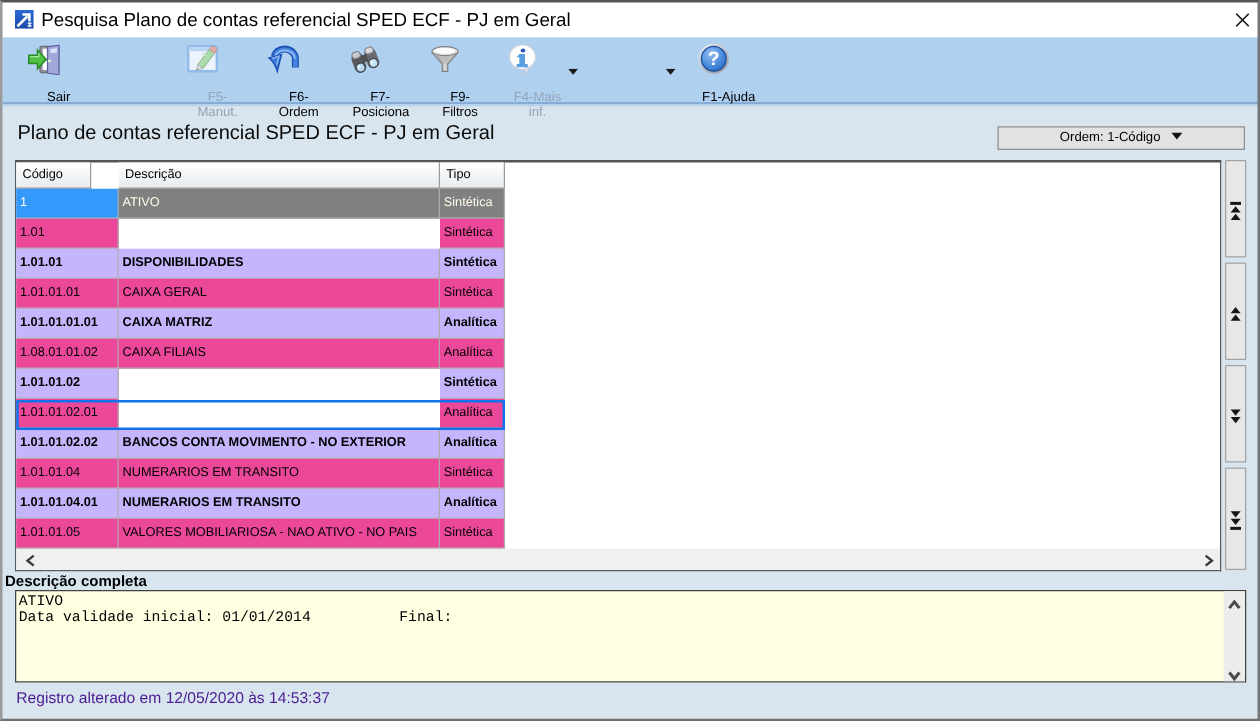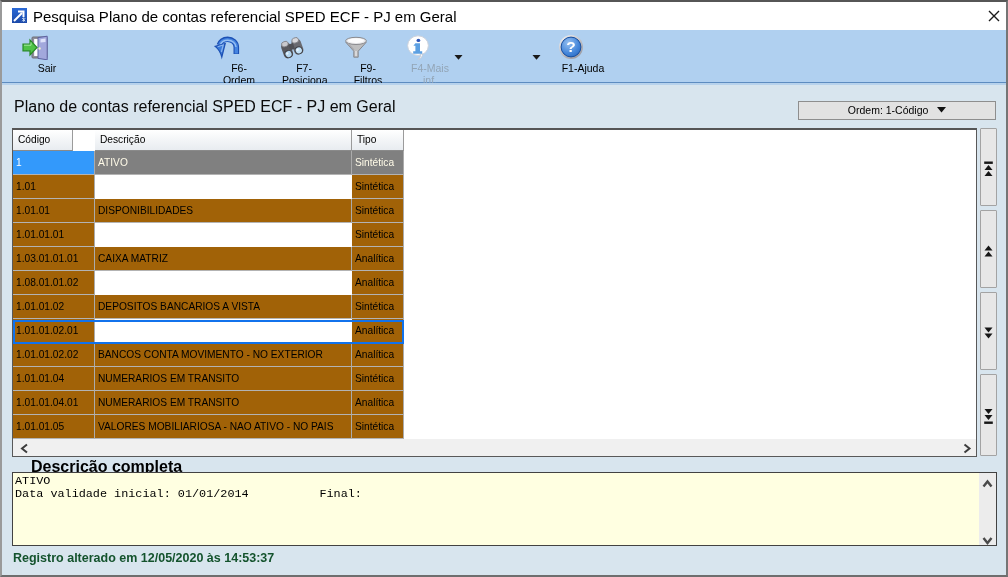--- a/index.html
+++ b/index.html
@@ -12,21 +12,21 @@
     border-top:2px solid #565656; border-left:2px solid #9a9a9a;
     border-right:2px solid #757575; border-bottom:2px solid #6e6e6e;
     pointer-events:none; }
   #titlebar { position:absolute; left:2px; top:1px; width:1005px; height:29px;
     background:#ffffff; }
   #title { position:absolute; left:31px; top:8px; font-size:15px; line-height:15px; color:#000; }
   #closex { position:absolute; left:976px; top:3px; width:26px; height:24px; }
   #toolbar { position:absolute; left:2px; top:30px; width:1005px; height:53px;
     background:#b0d0f0; border-bottom:1px solid #5d8cc0; }
   .tbtn { position:absolute; top:4px; text-align:center; }
-  .tbtn .lbl { display:block; margin-top:2px; font-size:10.5px; color:#000;padding-left:24px; }
+  .tbtn .lbl { display:block; margin-top:12px; font-size:10.5px; color:#000;padding-left:24px; }
   .tbtn.dis .lbl { color:#93a5b6; }
   .ticon { display:block; margin:0 auto; width:26px; height:26px; }
   .drop { position:absolute; top:25px; width:9px; height:5px; }
   
   #header-text { position:absolute; left:14px; top:99px; font-size:16px; line-height:16px; color:#0a0a0a; }
   #ordem { position:absolute; left:798px; top:101px; width:198px; height:19px;
     background:#e2e2e2; border:1px solid #8e8e8e; font-size:10.5px; color:#000;
     text-align:center; line-height:17px; }
   
   #grid { position:absolute; left:12px; top:128px; width:965px; height:329px;
@@ -35,42 +35,42 @@
     background:linear-gradient(180deg,#ffffff 0%,#f4f6f8 45%,#e8ecf0 100%);
     border-right:1px solid #9b9b9b; border-bottom:1px solid #8a8a8a;
     padding:0 0 0 5px; line-height:19px; }
   .row { position:absolute; left:0px; width:391px; height:24px; }
   .cell { position:absolute; top:0; height:24px; font-size:10.2px; color:#000;
     padding:0 0 0 3px; line-height:23px; white-space:nowrap; overflow:hidden;
     border-right:1px solid #ababab; border-bottom:1px solid #b3b3b3; }
   .c0 { left:0; width:82px; }
   .c1 { left:82px; width:257px; }
   .c2 { left:339px; width:52px; }
-  .yellow .cell { background:#a16207; }
-  .white .cell { background:#a16207; }
+  .yellow .cell { background:#c4b5fd;font-weight:bold; }
+  .white .cell { background:#ec4899; }
   .sel .c0 { background:#3399fb; color:#fff; }
   .sel .c1, .sel .c2 { background:#808080; color:#fffbe8; }
   #focusrow { position:absolute; left:0px; top:190px; width:391px; height:24px;
     border:2px solid #1172ec; pointer-events:none; }
   #hscroll { position:absolute; left:0px; top:309px; width:963px; height:17px;
     background:#f0f0f0; }
   
   .nav { position:absolute; left:980px; width:17px; background:#e7e7e7;
     border:1px solid #a3a3a3; border-radius:1px; }
   
-  #desc-label { position:absolute; left:31px; top:458px; font-size:16px;
+  #desc-label { position:absolute; left:4px; top:458px; font-size:12px;
     font-weight:bold; color:#000; }
   #descbox { position:absolute; left:12px; top:472px; width:985px; height:74px;
     background:#ffffe1; border:1px solid #424242; }
   #descbox pre { font-family:"Liberation Mono", monospace; font-size:11.8px;
     line-height:13px; color:#000; padding:2px 0 0 2px; }
   #vscroll { position:absolute; right:0px; top:0px; width:17px; height:72px;
     background:#ececec; }
   #status { position:absolute; left:13px; top:551px; font-size:12.5px;
-    font-weight:bold; color:#14532d; }
+    font-weight:normal; color:#4c1d95; }
 </style>
 </head>
 <body>
 <div id="titlebar">
   <svg class="abs" style="left:10px;top:6.5px" width="15" height="15" viewBox="0 0 15 15">
     <defs>
         <linearGradient id="wi" x1="0" y1="0" x2="0" y2="1">
       <stop offset="0" stop-color="#2a69d6"></stop>
           <stop offset="1" stop-color="#1b49a8"></stop>
     </linearGradient>
@@ -93,20 +93,32 @@
    <rect x="12" y="5" width="11" height="17" fill="#d8dce8"></rect>
    <rect x="12.5" y="5" width="4" height="17" fill="#ffffff"></rect>
    <path d="M16,3.6 L25.2,2.2 L25.2,25.8 L16,24.4 Z" fill="#a2a8dc" stroke="#5d62a0"></path>
    <path d="M18.5,5.2 L23.5,4.6 L23.5,8 L18.5,8.4 Z" fill="#dfe3fa"></path>
    <circle cx="17.6" cy="14.5" r="1.2" fill="#efefc8"></circle>
    <path d="M1,10.2 h7 v-4.2 l7,7.5 -7,7.5 v-4.2 h-7 z" fill="#4fc246" stroke="#288a26" stroke-width="1.2"></path>
    <path d="M2,11.2 h7 v-2.8" fill="none" stroke="#a5e89e" stroke-width="1"></path>
  </svg>
       <span class="lbl">Sair</span>
     </div>
+    <div class="tbtn dis" style="left: 126px; width: 68px;">
+      <svg class="ticon" viewBox="0 0 26 26" opacity="0.85">
+   <rect x="1.5" y="3" width="23" height="20" rx="1.5" fill="#f7f8fd" stroke="#8cb8e8" stroke-width="2"></rect>
+   <rect x="3" y="4.5" width="20" height="2.4" fill="#b8d6f2"></rect>
+   <path d="M9.2,17.6 L18.6,5.4 L22.8,8.6 L13.4,20.8 Z" fill="#aadba0" stroke="#84b87c" stroke-width=".8"></path>
+   <path d="M13.2,8.5 L16,10.7" stroke="#c8eac0" stroke-width="1.4"></path>
+   <path d="M18.6,5.4 L20,3.6 C20.6,2.8 21.8,2.7 22.6,3.3 L23.6,4.1 C24.4,4.7 24.5,5.9 23.9,6.7 L22.8,8.6 Z" fill="#f0a8a0" stroke="#cc8880" stroke-width=".8"></path>
+   <path d="M9.2,17.6 L13.4,20.8 L8.1,22.2 Z" fill="#e8e4da" stroke="#b0aca0" stroke-width=".7"></path>
+   <path d="M9.2,20.9 L8.1,22.2 L9.9,21.8 Z" fill="#68686a"></path>
+ </svg>
+      <span class="lbl">F5-Manut.</span>
+    </div>
     <div class="tbtn" style="left: 191px; width: 68px;">
       <svg class="ticon" viewBox="0 0 26 26">
    <path d="M22.3,20 L22.3,13.2 C22.3,8.6 18.4,5.2 13.6,5.2 C9.4,5.2 6.2,7.8 5.4,11" fill="none" stroke="#1c50b4" stroke-width="5.6"></path>
    <path d="M22.3,19.6 L22.3,13.2 C22.3,8.9 18.6,5.6 13.6,5.6 C9.6,5.6 6.6,8 5.8,10.8" fill="none" stroke="#4584e0" stroke-width="3.4"></path>
    <path d="M22,13 C21.8,9.2 18.4,6.3 13.8,6.3 C10,6.3 7.2,8.4 6.4,10.6" fill="none" stroke="#96bff2" stroke-width="1.4"></path>
    <path d="M1.2,12.4 L11.2,9.6 L7.8,23 C6.7,18.9 4.6,15.1 1.2,12.4 Z" fill="#3a7ad8" stroke="#1c50b4" stroke-width="1.2"></path>
    <path d="M3.6,12.8 L9.2,11 L7.4,18" fill="none" stroke="#8ab4ee" stroke-width="1.2"></path>
  </svg>
       <span class="lbl">F6-Ordem</span>
     </div>
@@ -196,34 +208,35 @@
    <span class="cell c0">1.01</span>
         <span class="cell c2">Sintética</span>
       </div>
       <div class="row yellow" style="top:69px">
    <span class="cell c0">1.01.01</span>
         <span class="cell c1">DISPONIBILIDADES</span>
         <span class="cell c2">Sintética</span>
       </div>
       <div class="row white" style="top:93px">
    <span class="cell c0">1.01.01.01</span>
+        <span class="cell c1">CAIXA GERAL</span>
         <span class="cell c2">Sintética</span>
       </div>
       <div class="row yellow" style="top:117px">
-   <span class="cell c0">1.03.01.01.01</span>
+   <span class="cell c0">1.01.01.01.01</span>
         <span class="cell c1">CAIXA MATRIZ</span>
         <span class="cell c2">Analítica</span>
       </div>
       <div class="row white" style="top:141px">
    <span class="cell c0">1.08.01.01.02</span>
+        <span class="cell c1">CAIXA FILIAIS</span>
         <span class="cell c2">Analítica</span>
       </div>
       <div class="row yellow" style="top:165px">
    <span class="cell c0">1.01.01.02</span>
-        <span class="cell c1">DEPOSITOS BANCARIOS A VISTA</span>
         <span class="cell c2">Sintética</span>
       </div>
       <div class="row white" style="top:189px">
    <span class="cell c0">1.01.01.02.01</span>
         <span class="cell c2">Analítica</span>
       </div>
       <div class="row yellow" style="top:213px">
    <span class="cell c0">1.01.01.02.02</span>
         <span class="cell c1">BANCOS CONTA MOVIMENTO - NO EXTERIOR</span>
         <span class="cell c2">Analítica</span>

